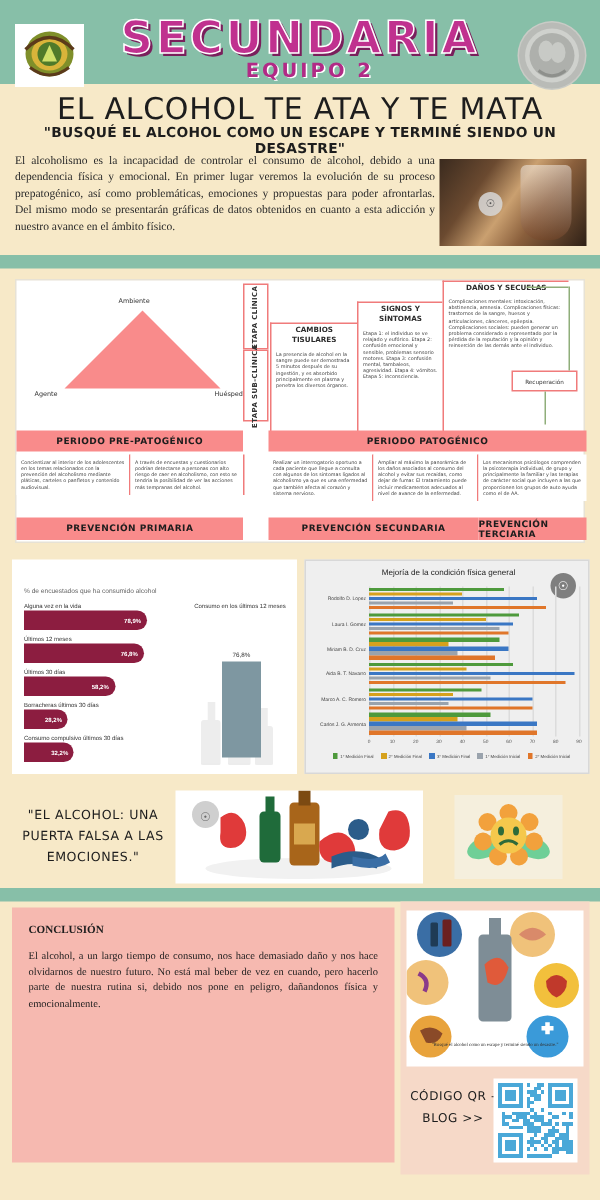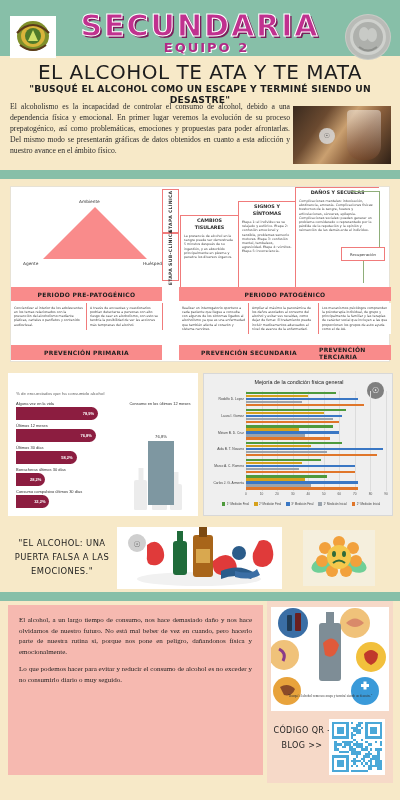--- a/index.html
+++ b/index.html
@@ -582,22 +582,22 @@
     <circle cx="28" cy="22" r="12" fill="#f5c84c"></circle>
     <ellipse cx="23" cy="19" rx="2" ry="3" fill="#2f6b3a"></ellipse>
     <ellipse cx="33" cy="19" rx="2" ry="3" fill="#2f6b3a"></ellipse>
     <path d="M22 28 q6 -5 12 0" stroke="#2f6b3a" stroke-width="2" fill="none"></path>
   </svg>
 </div>
 
 <div class="teal-rule2"></div>
 
 <div class="concl-panel">
-  <div class="concl-p">El alcohol, a un largo tiempo de consumo, nos hace demasiado daño y nos hace olvidarnos de nuestro futuro. No está mal beber de vez en cuando, pero hacerlo parte de nuestra rutina si, porque nos pone en peligro, dañandonos física y emocionalmente.</div>
-  <div class="concl-p">Lo que podemos hacer para evitar y reducir el consumo de alcohol es no exceder y no consumirlo diario o muy seguido.</div>
+  <div class="concl-title">CONCLUSIÓN</div>
+  <div class="concl-p">El alcohol, a un largo tiempo de consumo, nos hace demasiado daño y nos hace olvidarnos de nuestro futuro. No está mal beber de vez en cuando, pero hacerlo parte de nuestra rutina si, debido nos pone en peligro, dañandonos física y emocionalmente.</div>
 </div>
 
 <div class="right-col">
   <div class="collage">
     <svg width="118" height="104" viewBox="0 0 118 104">
       <circle cx="22" cy="16" r="15" fill="#3a6ea5"></circle>
       <rect x="16" y="8" width="5" height="16" rx="1" fill="#1f3b55"></rect>
       <rect x="24" y="6" width="6" height="18" rx="1" fill="#6b2020"></rect>
       <circle cx="84" cy="16" r="15" fill="#f0c27a"></circle>
       <path d="M75 16 q9 -9 18 0 q-9 8 -18 0z" fill="#d98a6a"></path>

